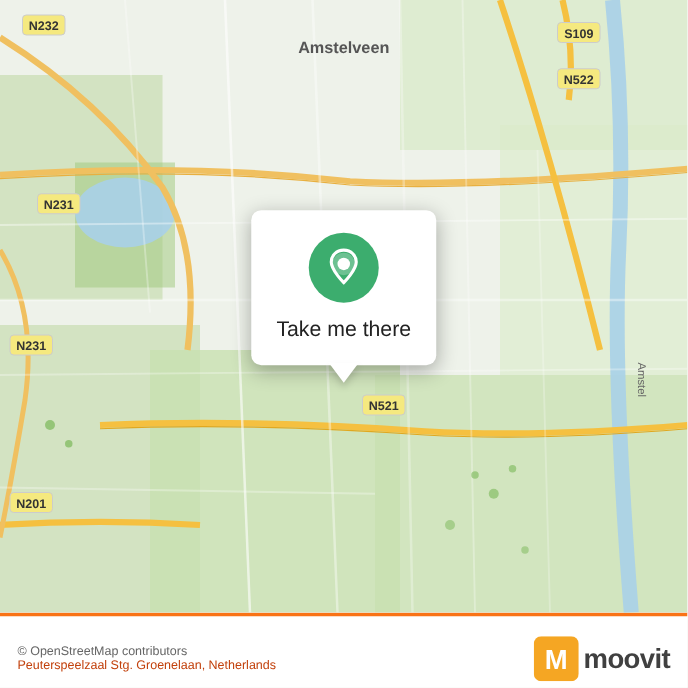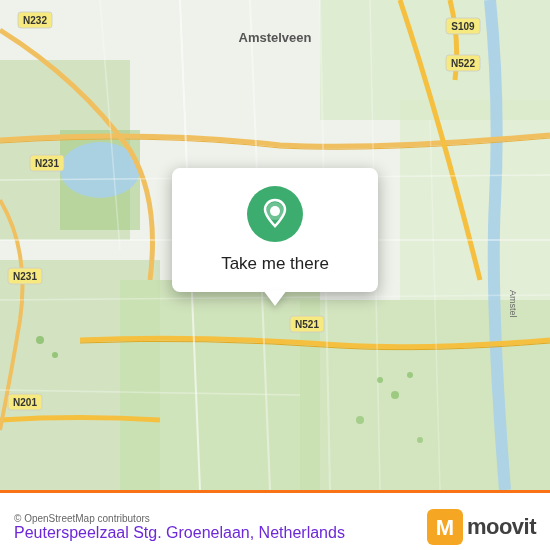--- a/index.html
+++ b/index.html
@@ -31,21 +31,21 @@
       left: 50%;
       top: 50%;
       transform: translate(-50%, -62%);
       background: white;
       border-radius: 8px;
       box-shadow: 0 4px 16px rgba(0,0,0,0.3);
       padding: 18px 22px 18px 22px;
       display: flex;
       flex-direction: column;
       align-items: center;
-      width: 206px;
+      width: 148px;
       z-index: 10;
     }
 
     #popup-card::after {
       content: '';
       position: absolute;
       bottom: -14px;
       left: 50%;
       transform: translateX(-50%);
       width: 0;
@@ -98,23 +98,23 @@
       display: flex;
       flex-direction: column;
     }
 
     #osm-credit {
       font-size: 10px;
       color: #666;
     }
 
     #location-name {
-      font-size: 16px;
+      font-size: 10px;
       font-weight: 500;
-      color: #6d28d9;
+      color: #c2410c;
     }
 
     #moovit-logo {
       display: flex;
       align-items: center;
       gap: 4px;
     }
 
     #moovit-icon {
       width: 36px;

